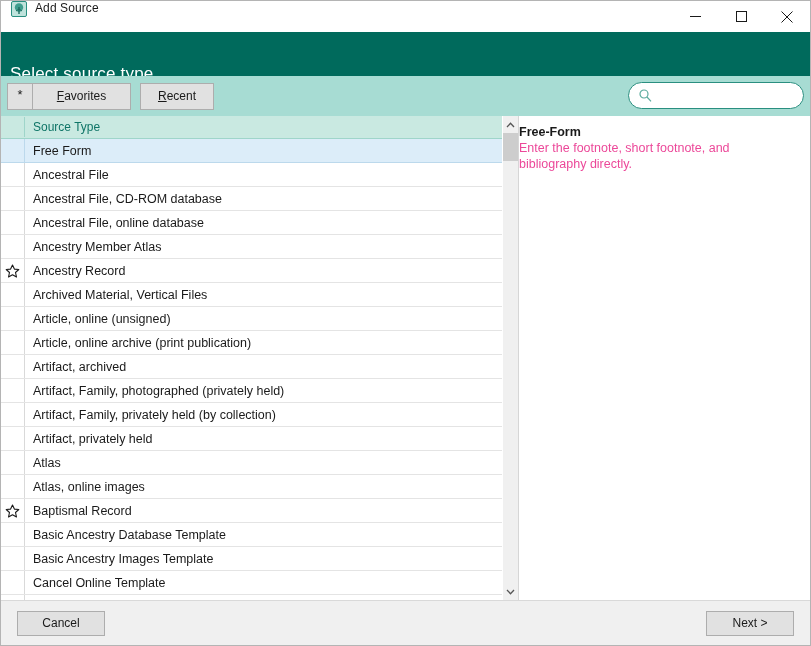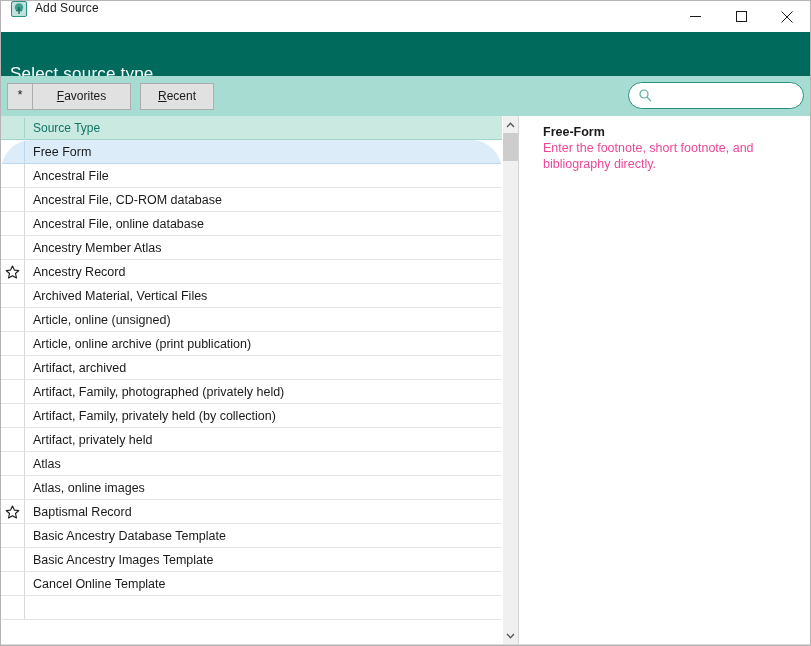--- a/index.html
+++ b/index.html
@@ -180,21 +180,21 @@
     min-width: 24px;
     height: 20px;
     border-right: 1px solid #9fd5ca;
     box-sizing: border-box;
   }
   .gh-label {
     font-size: 12px;
     color: #0f7567;
     padding-left: 8px;
   }
-  .rows { flex: 1 1 auto; overflow: hidden; border-radius: 31px; }
+  .rows { flex: 1 1 auto; overflow: hidden; }
   .row {
     height: 24px;
     display: flex;
     align-items: center;
     border-bottom: 1px solid #e4e4e4;
     box-sizing: border-box;
     background: #ffffff;
   }
   .row.selected {
     background: #dcedf9;
@@ -246,21 +246,21 @@
     left: 0;
     right: 0;
     height: 28px;
     background: #cdcdcd;
   }
 
   
   .detail-pane {
     flex: 1 1 auto;
     background: #ffffff;
-    padding: 9px 12px 0 24px;
+    padding: 9px 12px 0 0;
     box-sizing: border-box;
   }
   .detail-title {
     font-size: 12.5px;
     font-weight: bold;
     color: #1a1a1a;
     margin-bottom: 1px;
   }
   .detail-desc {
     font-size: 12.5px;
@@ -478,13 +478,20 @@
           </svg>
       </div>
     </div>
 
     <div class="detail-pane">
       <div class="detail-title">Free-Form</div>
       <div class="detail-desc">Enter the footnote, short footnote, and bibliography directly.</div>
     </div>
   </div>
 
+  <div class="footer">
+    <button class="ft-btn">Cancel</button>
+    <button class="ft-btn">Next &gt;</button>
+    <span class="resize-grip">
+      
+    </span>
+  </div>
 </div>
 
 </body></html>

